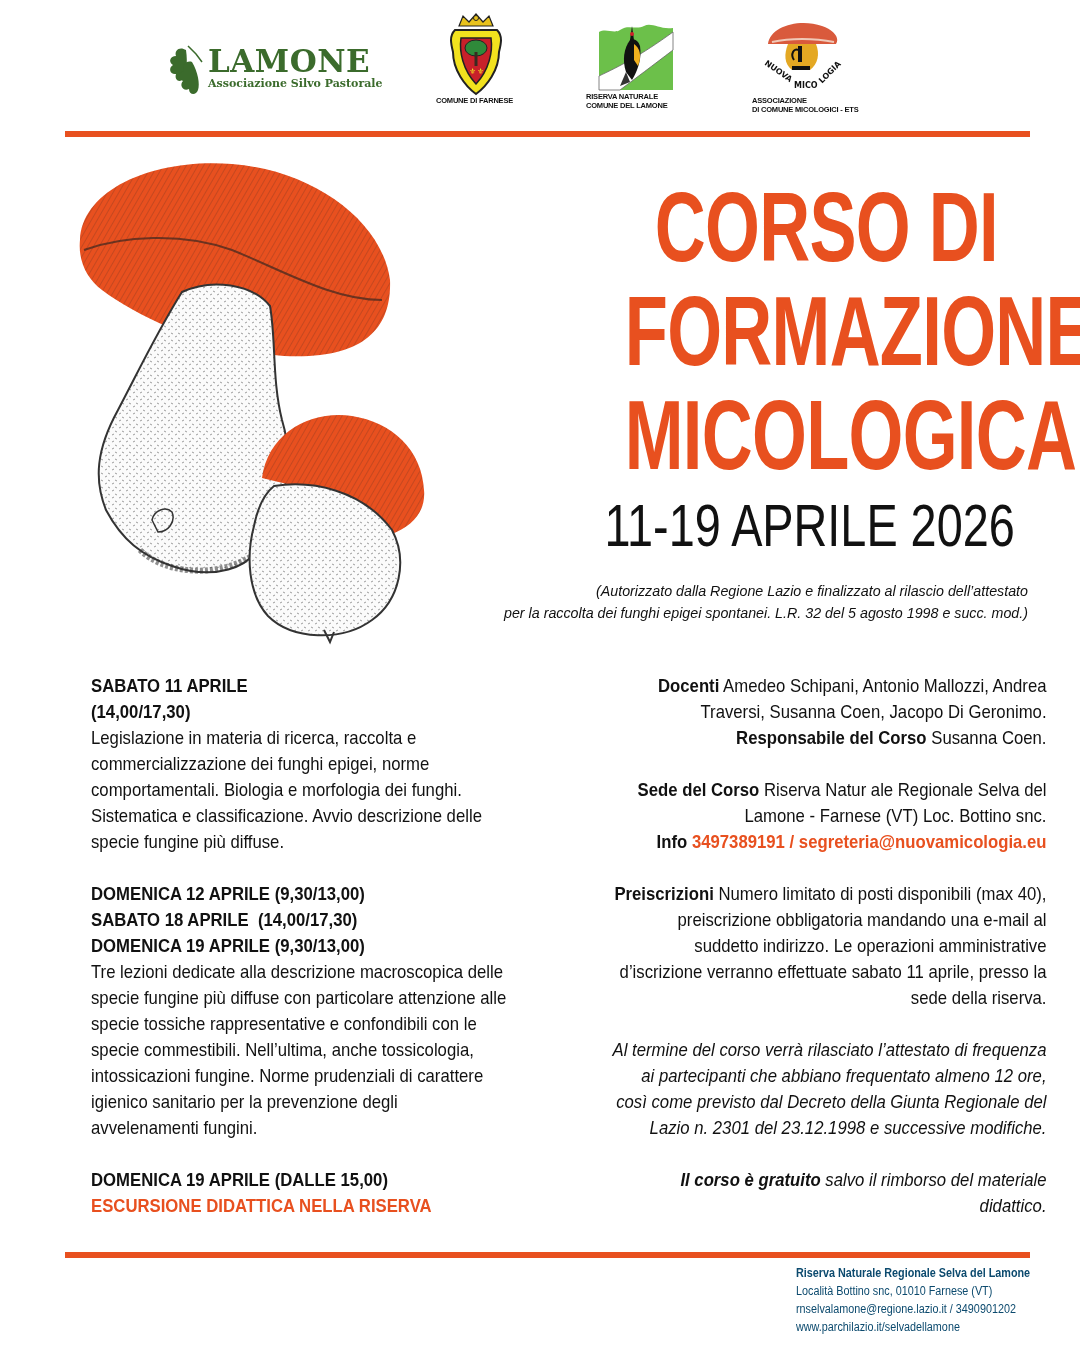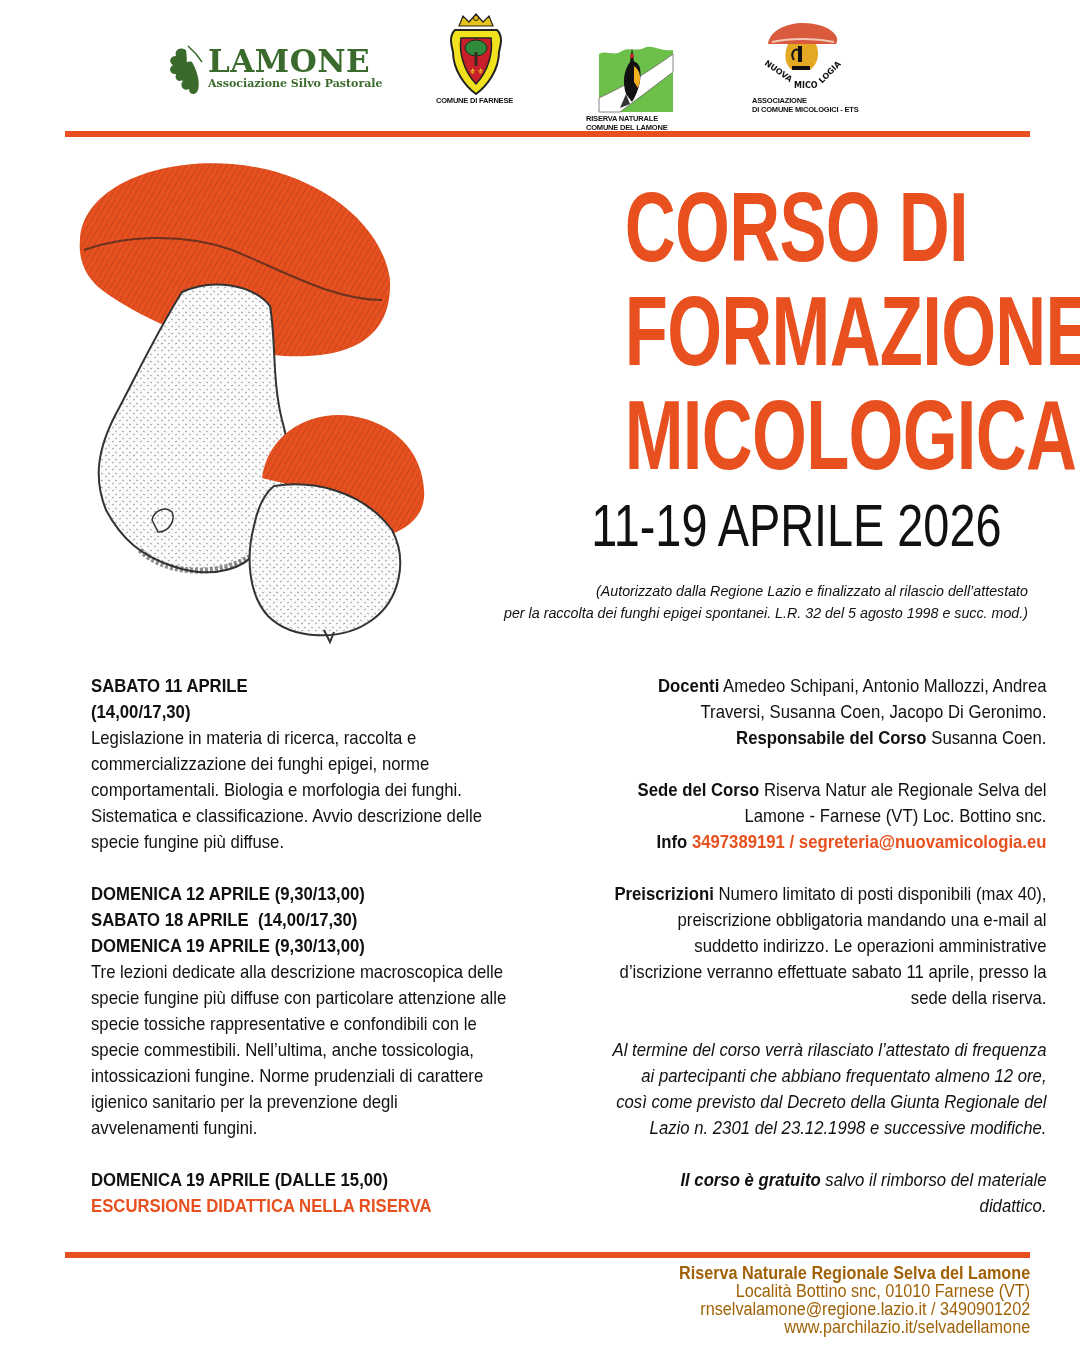--- a/index.html
+++ b/index.html
@@ -14,52 +14,52 @@
   .lamone svg { position: absolute; left: 0; top: 0; }
   .lamone .lamone-title { position: absolute; left: 42px; top: 0px; font-family: "DejaVu Serif", serif; font-weight: bold; font-size: 31px; color: #3b6b2c; letter-spacing: 0.5px; line-height: 34px; text-align: center; }
   .lamone .lamone-sub { position: absolute; left: 42px; top: 33px; font-family: "DejaVu Serif", serif; font-size: 11px; font-weight: bold; color: #3b6b2c; line-height: 14px; white-space: nowrap; }
 
   
   .farnese { left: 436px; top: 12px; width: 80px; height: 106px; text-align: center; }
   .farnese svg { display: block; margin: 0 auto; }
   .logo-caption { font-family: "Liberation Sans", sans-serif; font-size: 7.5px; font-weight: bold; color: #111; line-height: 9px; text-align: left; white-space: nowrap; letter-spacing: -0.2px; }
 
   
-  .riserva { left: 586px; top: 42px; width: 100px; height: 96px; }
+  .riserva { left: 586px; top: 20px; width: 100px; height: 96px; }
   .riserva svg { display: block; margin: 0 auto; }
 
   
   .nuova { left: 752px; top: 20px; width: 100px; height: 104px; }
   .nuova svg { display: block; margin: 0 auto; }
 
   .rule { position: absolute; left: 65px; width: 965px; height: 6px; background: #e8501f; }
   .rule.top { top: 131px; }
   .rule.bottom { top: 1252px; }
 
   
   .mushroom { position: absolute; left: 62px; top: 160px; width: 400px; height: 490px; }
 
   
-  .title-block { position: absolute; right: 52px; top: 175px; width: 560px; text-align: left; }
+  .title-block { position: absolute; right: 52px; top: 175px; width: 560px; text-align: center; }
   .title-line { font-family: "Liberation Sans", sans-serif; font-weight: bold; color: #e8501f; font-size: 98px; line-height: 104px; letter-spacing: -1px; transform: scaleX(0.72); transform-origin: right center; white-space: nowrap; }
   .date-line { font-family: "Liberation Sans", sans-serif; color: #111; font-size: 60px; line-height: 70px; transform: scaleX(0.78); transform-origin: right center; white-space: nowrap; margin-top: 4px; }
 
   .auth-note { position: absolute; right: 52px; top: 580px; width: 600px; text-align: right; font-style: italic; font-size: 15.5px; line-height: 22px; color: #111; transform: scaleX(0.92); transform-origin: right top; }
 
   
   .col { position: absolute; font-size: 19px; line-height: 26px; color: #111; }
   .col-left { left: 91px; top: 673px; width: 420px; }
   .col-right { left: 609px; top: 673px; width: 440px; text-align: right; }
   .col p { transform: scaleX(0.88); transform-origin: left top; width: 113%; }
   .b { font-weight: bold; }
   .orange { color: #e8501f; }
   .gap { height: 26px; }
   .it { font-style: italic; }
 
-  .footer { position: absolute; right: 50px; top: 1264px; text-align: right; font-size: 18px; line-height: 18px; color: #a16207; }
+  .footer { position: absolute; right: 50px; top: 1264px; text-align: left; font-size: 12px; line-height: 18px; color: #0c4a6e; }
   .footer div { transform: scaleX(0.9); transform-origin: right top; }
 </style>
 </head>
 <body>
 
 <div class="logos">
 
   <div class="logo lamone">
     <svg width="40" height="54" viewBox="0 0 40 54">
       <path d="M20 6 C14 2 8 6 10 12 C4 12 2 18 7 21 C2 24 4 31 10 30 C8 36 14 40 18 34 C20 30 22 20 20 6 Z" fill="#3b6b2c"></path>

